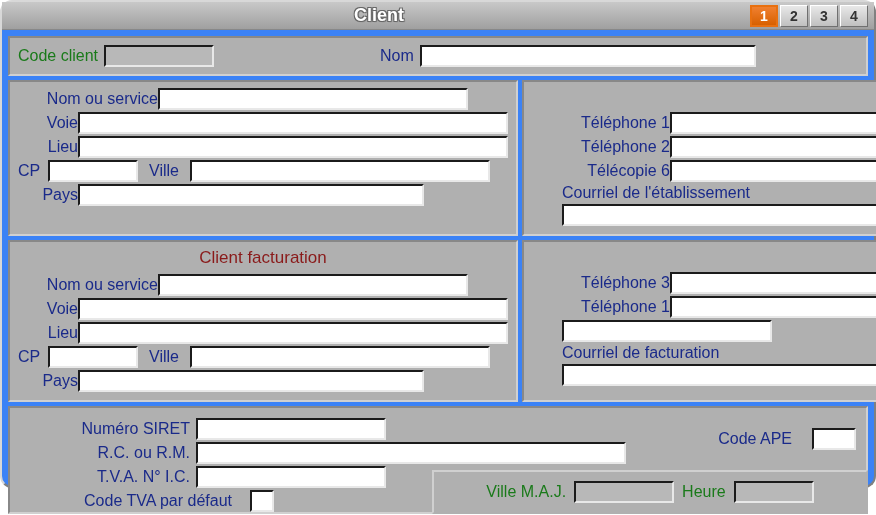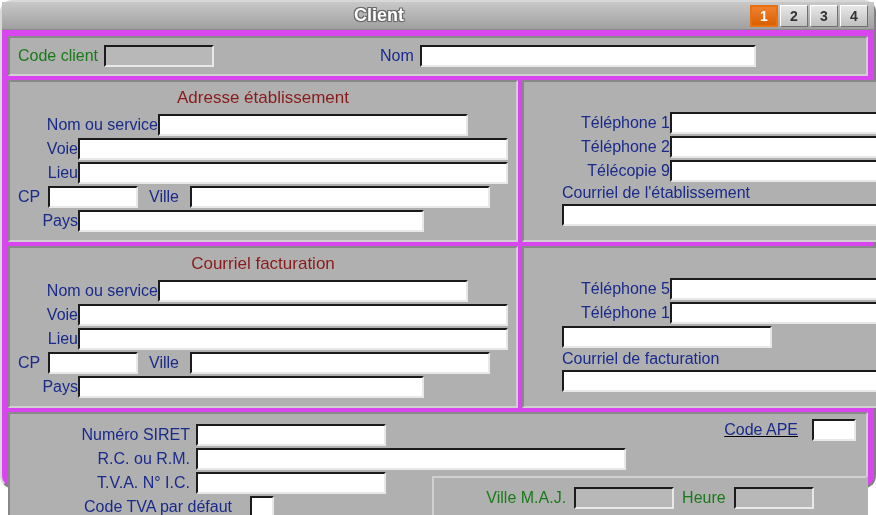--- a/index.html
+++ b/index.html
@@ -7,21 +7,21 @@
     margin: 0;
     padding: 0;
     background: #fff;
     width: 876px;
     height: 515px;
     overflow: hidden;
   }
   .window {
     width: 876px;
     height: 488px;
-    background: #d946ef;
+    background: #3b82f6;
     border: 2px solid #808080;
     border-top-color: #d8d8d8;
     border-left-color: #d8d8d8;
     border-radius: 12px;
     position: relative;
   }
   .titlebar {
     height: 28px;
     background: linear-gradient(to bottom, #c8c8c8, #a0a0a0);
     border-bottom: 1px solid #888;
@@ -157,26 +157,25 @@
     border-bottom-color: transparent;
     border-right-color: transparent;
     display: flex;
     align-items: center;
     justify-content: center;
     gap: 8px;
     background: #b0b0b0;
   }
   .code-ape-group {
     position: absolute;
-    top: 5px;
+    top: 20px;
     right: 10px;
     display: flex;
     align-items: center;
-    gap: 14px;
-    text-decoration: underline;
+    gap: 20px;
   }
 </style>
 </head>
 <body>
 
 <div class="window">
   <div class="titlebar">
     <div class="title">Client</div>
     <div class="tab-btns">
       <div class="tab-btn active">1</div>
@@ -190,21 +189,20 @@
 
     <div class="toprow">
       <span class="label label-green">Code client</span>
       <input type="text" class="ro" style="width: 110px;" readonly="" value="">
       <span class="label label-navy" style="margin-left:160px">Nom</span>
       <input type="text" style="width: 336px;" value="">
     </div>
 
     <div class="panel-row">
       <div class="panel panel-left addr">
-        <span class="label-section">Adresse établissement</span>
         <div class="row">
           <span class="label label-navy col-lbl">Nom ou service</span>
           <input type="text" style="width: 310px;" value="">
         </div>
         <div class="row">
           <span class="label label-navy" style="width:60px;text-align:right">Voie</span>
           <input type="text" style="width: 430px;" value="">
         </div>
         <div class="row">
           <span class="label label-navy" style="width:60px;text-align:right">Lieu</span>
@@ -226,35 +224,35 @@
         <div style="height:24px"></div>
         <div class="row">
           <span class="label label-navy col-lbl">Téléphone 1</span>
           <input type="text" style="width: 210px;" value="">
         </div>
         <div class="row">
           <span class="label label-navy col-lbl">Téléphone 2</span>
           <input type="text" style="width: 210px;" value="">
         </div>
         <div class="row">
-          <span class="label label-navy col-lbl">Télécopie 9</span>
+          <span class="label label-navy col-lbl">Télécopie 6</span>
           <input type="text" style="width: 210px;" value="">
         </div>
         <div class="row">
           <span class="label label-navy">Courriel de l'établissement</span>
         </div>
         <div class="row">
           <input type="text" style="width: 320px;" value="">
         </div>
       </div>
     </div>
 
     <div class="panel-row">
       <div class="panel panel-left addr">
-        <span class="label-section">Courriel facturation</span>
+        <span class="label-section">Client facturation</span>
         <div class="row">
           <span class="label label-navy col-lbl">Nom ou service</span>
           <input type="text" style="width: 310px;" value="">
         </div>
         <div class="row">
           <span class="label label-navy" style="width:60px;text-align:right">Voie</span>
           <input type="text" style="width: 430px;" value="">
         </div>
         <div class="row">
           <span class="label label-navy" style="width:60px;text-align:right">Lieu</span>
@@ -268,21 +266,21 @@
         </div>
         <div class="row">
           <span class="label label-navy" style="width:60px;text-align:right">Pays</span>
           <input type="text" style="width: 346px;" value="">
         </div>
       </div>
 
       <div class="panel panel-right contact">
         <div style="height:24px"></div>
         <div class="row">
-          <span class="label label-navy col-lbl">Téléphone 5</span>
+          <span class="label label-navy col-lbl">Téléphone 3</span>
           <input type="text" style="width: 210px;" value="">
         </div>
         <div class="row">
           <span class="label label-navy col-lbl">Téléphone 1</span>
           <input type="text" style="width: 210px;" value="">
         </div>
         <div class="row">
           <input type="text" style="width: 210px;" value="">
         </div>
         <div class="row">

